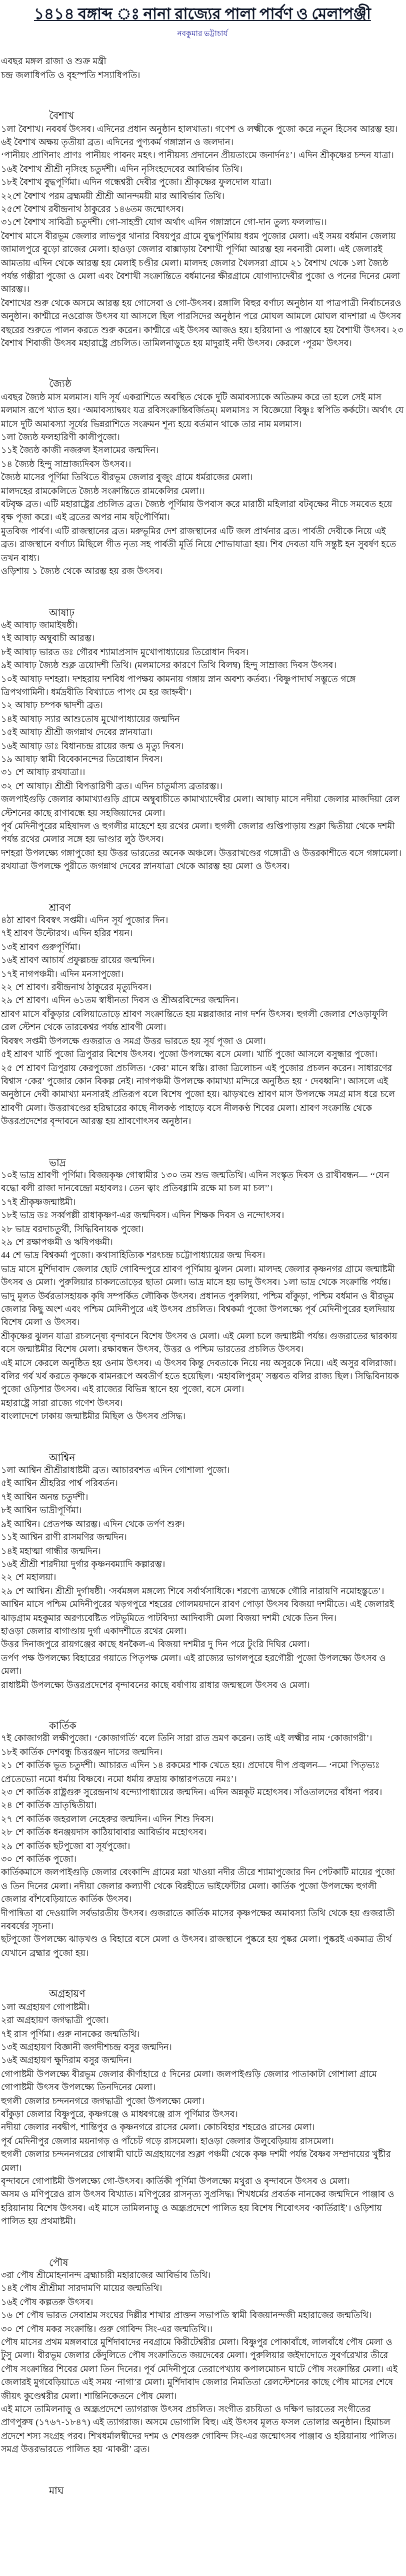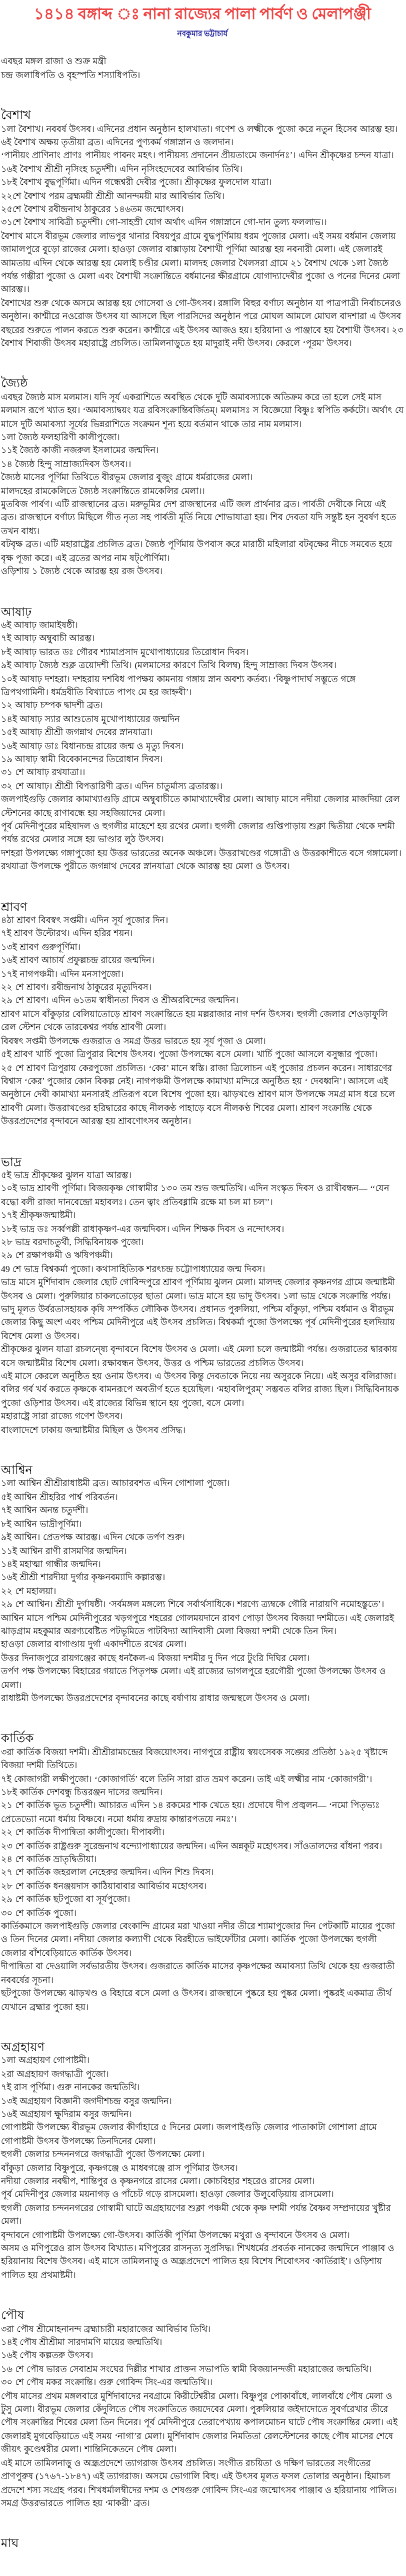--- a/index.html
+++ b/index.html
@@ -21,45 +21,46 @@
   .page-title {
     text-align: center;
     font-size: 15.5px;
     line-height: 18.5px;
     font-weight: bold;
     margin: 2.1px 0 3.1px 0;
   }
   .author {
     text-align: center;
     font-size: 7.7px;
-    font-weight: bold;
+    font-weight: normal;
     margin: 0 0 15.5px 0;
   }
   .doc-body .text-line {
     font-size: 8.8px;
     line-height: 13.4px;
     margin: 0;
     text-align: left;
     word-spacing: 0.5px;
   }
   .doc-body .month-header {
-    font-size: 12px;
+    font-size: 10px;
     line-height: 13.4px;
     font-weight: normal;
     margin: 0;
+    padding-left: 48px;
   }
   .doc-body .gap {
     height: 27px;
   }
 </style>
 </head>
 <body style="background: rgb(255, 255, 255);">
 
 <div class="page">
-  <div class="page-title" style="color: #ef4444;">১৪১৪ বঙ্গাব্দ ঃ নানা রাজ্যের পালা পার্বণ ও মেলাপঞ্জী</div>
+  <div class="page-title" style="color: #0f172a; text-decoration: underline;">১৪১৪ বঙ্গাব্দ ঃ নানা রাজ্যের পালা পার্বণ ও মেলাপঞ্জী</div>
   <div class="author" style="color: rgb(34, 34, 158);">নবকুমার ভট্টাচার্য</div>
   <div class="doc-body">
       <div class="text-line">এবছর মঙ্গল রাজা ও শুক্র মন্ত্রী</div>
       <div class="text-line">চন্দ্র জলাধিপতি ও বৃহস্পতি শস্যাধিপতি।</div>
       <div class="gap"></div>
       <div class="month-header">বৈশাখ</div>
       <div class="text-line">১লা বৈশাখ। নববর্ষ উৎসব। এদিনের প্রধান অনুষ্ঠান হালখাতা। গণেশ ও লক্ষ্মীকে পুজো করে নতুন হিসেব আরম্ভ হয়।</div>
       <div class="text-line">৬ই বৈশাখ অক্ষয় তৃতীয়া ব্রত। এদিনের পুণ্যকর্ম গঙ্গাস্নান ও জলদান।</div>
       <div class="text-line">‘পানীয়ং প্রাণিনাং প্রাণঃ পানীয়ং পাবনং মহৎ। পানীয়স্য প্রদানেন প্রীয়তাংমে জনার্দনঃ’। এদিন শ্রীকৃষ্ণের চন্দন যাত্রা।</div>
       <div class="text-line">১৬ই বৈশাখ শ্রীশ্রী নৃসিংহ চতুর্দশী। এদিন নৃসিংহদেবের আবির্ভাব তিথি।</div>
@@ -70,22 +71,22 @@
       <div class="text-line">বৈশাখ মাসে বীরভূম জেলার লাভপুর থানার বিষয়পুর গ্রামে বুদ্ধপূর্ণিমায় ধরম পুজোর মেলা। এই সময় বর্ধমান জেলায় জামালপুরে বুড়ো রাজের মেলা। হাওড়া জেলার বাক্সাড়ায় বৈশাখী পূর্ণিমা আরম্ভ হয় নবনারী মেলা। এই জেলারই আমতায় এদিন থেকে আরম্ভ হয় মেলাই চণ্ডীর মেলা। মালদহ জেলার খৈলসরা গ্রামে ২১ বৈশাখ থেকে ১লা জ্যৈষ্ঠ পর্যন্ত গম্ভীরা পুজো ও মেলা এবং বৈশাখী সংক্রান্তিতে বর্ধমানের ক্ষীরগ্রামে যোগাদ্যাদেবীর পুজো ও পনের দিনের মেলা আরম্ভ।।</div>
       <div class="text-line">বৈশাখের শুরু থেকে অসমে আরম্ভ হয় গোসেবা ও গো-উৎসব। রঙ্গালি বিহুর বর্ণাঢ্য অনুষ্ঠান যা পাত্রপাত্রী নির্বাচনেরও অনুষ্ঠান। কাশ্মীরে নওরোজ উৎসব যা আসলে ছিল পারসিদের অনুষ্ঠান পরে মোঘল আমলে মোঘল বাদশারা এ উৎসব বছরের শুরুতে পালন করতে শুরু করেন। কাশ্মীরে এই উৎসব আজও হয়। হরিয়ানা ও পাঞ্জাবে হয় বৈশাখী উৎসব। ২৩ বৈশাখ শিবাজী উৎসব মহারাষ্ট্রে প্রচলিত। তামিলনাড়ুতে হয় মাদুরাই নদী উৎসব। কেরলে ‘পূরম’ উৎসব।</div>
       <div class="gap"></div>
       <div class="month-header">জ্যৈষ্ঠ</div>
       <div class="text-line">এবছর জ্যৈষ্ঠ মাস মলমাস। যদি সূর্য একরাশিতে অবস্থিত থেকে দুটি অমাবস্যাকে অতিক্রম করে তা হলে সেই মাস মলমাস রূপে খ্যাত হয়। ‘অমাবস্যাদ্বয়ং যত্র রবিসংক্রান্তিবর্জিতম্। মলমাসঃ স বিজ্ঞেয়ো বিষ্ণুঃ স্বপিতি কর্কটো। অর্থাৎ যে মাসে দুটি অমাবস্যা সূর্যের ভিন্নরাশিতে সংক্রমন শূন্য হয়ে বর্তমান থাকে তার নাম মলমাস।</div>
       <div class="text-line">১লা জ্যৈষ্ঠ ফলহারিণী কালীপুজো।</div>
       <div class="text-line">১১ই জ্যৈষ্ঠ কাজী নজরুল ইসলামের জন্মদিন।</div>
       <div class="text-line">১৪ জ্যৈষ্ঠ হিন্দু সাম্রাজ্যদিবস উৎসব।।</div>
       <div class="text-line">জ্যৈষ্ঠ মাসের পূর্ণিমা তিথিতে বীরভূম জেলার বুজুং গ্রামে ধর্মরাজের মেলা।</div>
       <div class="text-line">মালদহের রামকেলিতে জ্যৈষ্ঠ সংক্রান্তিতে রামকেলির মেলা।।</div>
+      <div class="text-line">বটবৃক্ষ ব্রত। এটি মহারাষ্ট্রের প্রচলিত ব্রত। জ্যৈষ্ঠ পূর্ণিমায় উপবাস করে মারাঠী মহিলারা বটবৃক্ষের নীচে সমবেত হয়ে বৃক্ষ পূজা করে। এই ব্রতের অপর নাম ষট্‌পৌর্ণিমা।</div>
       <div class="text-line">মুতবিজ পার্বণ। এটি রাজস্থানের ব্রত। মরুভূমির দেশ রাজস্থানের এটি জল প্রার্থনার ব্রত। পার্বতী দেবীকে নিয়ে এই ব্রত। রাজস্থানে বর্ণাঢ্য মিছিলে গীত নৃত্য সহ পার্বতী মূর্তি নিয়ে শোভাযাত্রা হয়। শিব দেবতা যদি সন্তুষ্ট হন সুবর্ষণ হতে তখন বাধ্য।</div>
-      <div class="text-line">বটবৃক্ষ ব্রত। এটি মহারাষ্ট্রের প্রচলিত ব্রত। জ্যৈষ্ঠ পূর্ণিমায় উপবাস করে মারাঠী মহিলারা বটবৃক্ষের নীচে সমবেত হয়ে বৃক্ষ পূজা করে। এই ব্রতের অপর নাম ষট্‌পৌর্ণিমা।</div>
       <div class="text-line">ওড়িশায় ১ জ্যৈষ্ঠ থেকে আরম্ভ হয় রজ উৎসব।</div>
       <div class="gap"></div>
       <div class="month-header">আষাঢ়</div>
       <div class="text-line">৬ই আষাঢ় জামাইষষ্ঠী।</div>
       <div class="text-line">৭ই আষাঢ় অম্বুবাচী আরম্ভ।</div>
       <div class="text-line">৮ই আষাঢ় ভারত ডঃ গৌরব শ্যামাপ্রসাদ মুখোপাধ্যায়ের তিরোধান দিবস।</div>
       <div class="text-line">৯ই আষাঢ় জ্যৈষ্ঠ শুক্ল ত্রয়োদশী তিথি। (মলমাসের কারণে তিথি বিলম্ব) হিন্দু সাম্রাজ্য দিবস উৎসব।</div>
       <div class="text-line">১০ই আষাঢ় দশহরা। দশহরায় দশবিধ পাপক্ষয় কামনায় গঙ্গায় স্নান অবশ্য কর্তব্য। ‘বিষ্ণুপাদার্ঘ সম্ভূতে গঙ্গে ত্রিপথগামিনী। ধর্মদ্রবীতি বিখ্যাতে পাপং মে হর জাহ্নবী’।</div>
       <div class="text-line">১২ আষাঢ় চম্পক দ্বাদশী ব্রত।</div>
       <div class="text-line">১৪ই আষাঢ় স্যার আশুতোষ মুখোপাধ্যায়ের জন্মদিন</div>
@@ -106,27 +107,26 @@
       <div class="text-line">১৬ই শ্রাবণ আচার্য প্রফুল্লচন্দ্র রায়ের জন্মদিন।</div>
       <div class="text-line">১৭ই নাগপঞ্চমী। এদিন মনসাপুজো।</div>
       <div class="text-line">২২ শে শ্রাবণ। রবীন্দ্রনাথ ঠাকুরের মৃত্যুদিবস।</div>
       <div class="text-line">২৯ শে শ্রাবণ। এদিন ৬১তম স্বাধীনতা দিবস ও শ্রীঅরবিন্দের জন্মদিন।</div>
       <div class="text-line">শ্রাবণ মাসে বাঁকুড়ার বেলিয়াতোড়ে শ্রাবণ সংক্রান্তিতে হয় মল্লরাজার নাগ দর্শন উৎসব। হুগলী জেলার শেওড়াফুলি রেল স্টেশন থেকে তারকেশ্বর পর্যন্ত শ্রাবণী মেলা।</div>
       <div class="text-line">বিবস্বৎ সপ্তমী উপলক্ষে গুজরাত ও সমগ্র উত্তর ভারতে হয় সূর্য পূজা ও মেলা।</div>
       <div class="text-line">৫ই শ্রাবণ খার্চি পুজো ত্রিপুরার বিশেষ উৎসব। পুজো উপলক্ষ্যে বসে মেলা। খার্চি পুজো আসলে বসুন্ধার পুজো।</div>
       <div class="text-line">২৫ শে শ্রাবণ ত্রিপুরায় কেরপুজো প্রচলিত। ‘কের’ মানে স্বস্তি। রাজা ত্রিলোচন এই পুজোর প্রচলন করেন। সাধারণের বিশ্বাস ‘কের’ পুজোর কোন বিকল্প নেই। নাগপঞ্চমী উপলক্ষে কামাখ্যা মন্দিরে অনুষ্ঠিত হয় ‘ দেবধ্বনি’। আসলে এই অনুষ্ঠানে দেবী কামাখ্যা মনসারই প্রতিরূপ বলে বিশেষ পুজো হয়। ঝাড়খণ্ডে শ্রাবণ মাস উপলক্ষে সমগ্র মাস ধরে চলে শ্রাবণী মেলা। উত্তরাখণ্ডের হরিদ্বারের কাছে নীলকণ্ঠ পাহাড়ে বসে নীলকণ্ঠ শিবের মেলা। শ্রাবণ সংক্রান্তি থেকে উত্তরপ্রদেশের বৃন্দাবনে আরম্ভ হয় শ্রাবণোৎসব অনুষ্ঠান।</div>
       <div class="gap"></div>
       <div class="month-header">ভাদ্র</div>
-      <div class="text-line">৫ই ভাদ্র শ্রীকৃষ্ণের ঝুলন যাত্রা আরম্ভ।</div>
       <div class="text-line">১০ই ভাদ্র শ্রাবণী পূর্ণিমা। বিজয়কৃষ্ণ গোস্বামীর ১৩০ তম শুভ জন্মতিথি। এদিন সংস্কৃত দিবস ও রাখীবন্ধন— ‘‘যেন বদ্ধো বলী রাজা দানবেন্দ্রো মহাবলঃ। তেন ত্বাং প্রতিবধ্নামি রক্ষে মা চল মা চল’’।</div>
       <div class="text-line">১৭ই শ্রীকৃষ্ণজন্মাষ্টমী।</div>
       <div class="text-line">১৮ই ভাদ্র ডঃ সর্ব্বপল্লী রাধাকৃষ্ণণ-এর জন্মদিবস। এদিন শিক্ষক দিবস ও নন্দোৎসব।</div>
       <div class="text-line">২৮ ভাদ্র বরদাচতুর্থী, সিদ্ধিবিনায়ক পুজো।</div>
       <div class="text-line">২৯ শে রক্ষাপঞ্চমী ও ঋষিপঞ্চমী।</div>
-      <div class="text-line">49 শে ভাদ্র বিশ্বকর্মা পুজো। কথাসাহিত্যিক শরৎচন্দ্র চট্টোপাধ্যায়ের জন্ম দিবস।</div>
+      <div class="text-line">44 শে ভাদ্র বিশ্বকর্মা পুজো। কথাসাহিত্যিক শরৎচন্দ্র চট্টোপাধ্যায়ের জন্ম দিবস।</div>
       <div class="text-line">ভাদ্র মাসে মুর্শিদাবাদ জেলার ছোট গোবিন্দপুরে শ্রাবণ পূর্ণিমায় ঝুলন মেলা। মালদহ জেলার কৃষ্ণনগর গ্রামে জন্মাষ্টমী উৎসব ও মেলা। পুরুলিয়ার চাকলতোড়ের ছাতা মেলা। ভাদ্র মাসে হয় ভাদু উৎসব। ১লা ভাদ্র থেকে সংক্রান্তি পর্যন্ত। ভাদু মূলত উর্বরতাসহায়ক কৃষি সম্পর্কিত লৌকিক উৎসব। প্রধানত পুরুলিয়া, পশ্চিম বাঁকুড়া, পশ্চিম বর্ধমান ও বীরভূম জেলার কিছু অংশ এবং পশ্চিম মেদিনীপুরে এই উৎসব প্রচলিত। বিশ্বকর্মা পুজো উপলক্ষ্যে পূর্ব মেদিনীপুরের হলদিয়ায় বিশেষ মেলা ও উৎসব।</div>
       <div class="text-line">শ্রীকৃষ্ণের ঝুলন যাত্রা রচলন্ষ্যে বৃন্দাবনে বিশেষ উৎসব ও মেলা। এই মেলা চলে জন্মাষ্টমী পর্যন্ত। গুজরাতের দ্বারকায় বসে জন্মাষ্টমীর বিশেষ মেলা। রক্ষাবন্ধন উৎসব, উত্তর ও পশ্চিম ভারতের প্রচলিত উৎসব।</div>
       <div class="text-line">এই মাসে কেরলে অনুষ্ঠিত হয় ওনাম উৎসব। এ উৎসব কিন্তু দেবতাকে নিয়ে নয় অসুরকে নিয়ে। এই অসুর বলিরাজা। বলির গর্ব খর্ব করতে কৃষ্ণকে বামনরূপে অবতীর্ণ হতে হয়েছিল। ‘মহাবলিপুরম্’ সম্ভবত বলির রাজ্য ছিল। সিদ্ধিবিনায়ক পুজো ওড়িশার উৎসব। এই রাজ্যের বিভিন্ন স্থানে হয় পুজো, বসে মেলা।</div>
       <div class="text-line">মহারাষ্ট্রে সারা রাজ্যে গণেশ উৎসব।</div>
       <div class="text-line">বাংলাদেশে ঢাকায় জন্মাষ্টমীর মিছিল ও উৎসব প্রসিদ্ধ।</div>
       <div class="gap"></div>
       <div class="month-header">আশ্বিন</div>
       <div class="text-line">১লা আশ্বিন শ্রীশ্রীরাধাষ্টমী ব্রত। আচারবশত এদিন গোশালা পুজো।</div>
       <div class="text-line">৫ই আশ্বিন শ্রীহরির পার্শ্ব পরিবর্তন।</div>
       <div class="text-line">৭ই আশ্বিন অনন্ত চতুর্দশী।</div>
@@ -137,25 +137,23 @@
       <div class="text-line">১৬ই শ্রীশ্রী শারদীয়া দুর্গার কৃষ্ণনবম্যাদি কল্পারম্ভ।</div>
       <div class="text-line">২২ শে মহালয়া।</div>
       <div class="text-line">২৯ শে আশ্বিন। শ্রীশ্রী দুর্গাষষ্ঠী। ‘সর্বমঙ্গল মঙ্গল্যে শিবে সর্বার্থসাধিকে। শরণ্যে ত্র্যম্বকে গৌরি নারায়ণি নমোহস্তুতে’।</div>
       <div class="text-line">আশ্বিন মাসে পশ্চিম মেদিনীপুরের খড়গপুরে শহরের গোলময়দানে রাবণ পোড়া উৎসব বিজয়া দশমীতে। এই জেলারই ঝাড়গ্রাম মহকুমার অরণ্যবেষ্টিত পটভূমিতে পাটবিদ্যা আদিবাসী মেলা বিজয়া দশমী থেকে তিন দিন।</div>
       <div class="text-line">হাওড়া জেলার বাগাণ্ডায় দুর্গা একাদশীতে রথের মেলা।</div>
       <div class="text-line">উত্তর দিনাজপুরে রায়গঞ্জের কাছে ধনকৈল-এ বিজয়া দশমীর দু দিন পরে টুংরি দিঘির মেলা।</div>
       <div class="text-line">তর্পণ পক্ষ উপলক্ষ্যে বিহারের গয়াতে পিতৃপক্ষ মেলা। এই রাজ্যের ভাগলপুরে হরগৌরী পুজো উপলক্ষ্যে উৎসব ও মেলা।</div>
       <div class="text-line">রাধাষ্টমী উপলক্ষ্যে উত্তরপ্রদেশের বৃন্দাবনের কাছে বর্ষাণায় রাধার জন্মস্থলে উৎসব ও মেলা।</div>
       <div class="gap"></div>
       <div class="month-header">কার্তিক</div>
-      <div class="text-line">৩রা কার্তিক বিজয়া দশমী। শ্রীশ্রীরামচন্দ্রের বিজয়োৎসব। নাগপুরে রাষ্ট্রীয় স্বয়ংসেবক সঙ্ঘের প্রতিষ্ঠা ১৯২৫ খৃষ্টাব্দে বিজয়া দশমী তিথিতে।</div>
       <div class="text-line">৭ই কোজাগরী লক্ষীপুজো। ‘কোজাগর্তি’ বলে তিনি সারা রাত ভ্রমণ করেন। তাই এই লক্ষ্মীর নাম ‘কোজাগরী’।</div>
       <div class="text-line">১৮ই কার্তিক দেশবন্ধু চিত্তরঞ্জন দাসের জন্মদিন।</div>
       <div class="text-line">২১ শে কার্তিক ভূত চতুর্দশী। আচারত এদিন ১৪ রকমের শাক খেতে হয়। প্রদোষে দীপ প্রজ্বলন— ‘নমো পিতৃভ্যঃ প্রেতেভ্যো নমো ধর্মায় বিষ্ণবে। নমো ধর্মায় রুদ্রায় কান্তারপতয়ে নমঃ’।</div>
-      <div class="text-line">২২ শে কার্তিক দীপান্বিতা কালীপুজো। দীপাবলী।</div>
       <div class="text-line">২৩ শে কার্তিক রাষ্ট্রগুরু সুরেন্দ্রনাথ বন্দ্যোপাধ্যায়ের জন্মদিন। এদিন অন্নকূট মহোৎসব। সাঁওতালদের বাঁধনা পরব।</div>
       <div class="text-line">২৪ শে কার্তিক ভ্রাতৃদ্বিতীয়া।</div>
       <div class="text-line">২৭ শে কার্তিক জহরলাল নেহেরুর জন্মদিন। এদিন শিশু দিবস।</div>
       <div class="text-line">২৮ শে কার্তিক ধনঞ্জয়দাস কাঠিয়াবাবার আবির্ভাব মহোৎসব।</div>
       <div class="text-line">২৯ শে কার্তিক ছটপুজো বা সূর্যপুজো।</div>
       <div class="text-line">৩০ শে কার্তিক পুজো।</div>
       <div class="text-line">কার্তিকমাসে জলপাইগুড়ি জেলার বেংকান্দি গ্রামের মরা খাওয়া নদীর তীরে শ্যামাপুজোর দিন পেটকাটি মায়ের পুজো ও তিন দিনের মেলা। নদীয়া জেলার কল্যাণী থেকে বিরহীতে ভাইফোঁটার মেলা। কার্তিক পুজো উপলক্ষ্যে হুগলী জেলার বাঁশবেড়িয়াতে কার্তিক উৎসব।</div>
       <div class="text-line">দীপান্বিতা বা দেওয়ালি সর্বভারতীয় উৎসব। গুজরাতে কার্তিক মাসের কৃষ্ণপক্ষের অমাবস্যা তিথি থেকে হয় গুজরাতী নববর্ষের সূচনা।</div>
       <div class="text-line">ছটপুজো উপলক্ষ্যে ঝাড়খণ্ড ও বিহারে বসে মেলা ও উৎসব। রাজস্থানে পুষ্করে হয় পুষ্কর মেলা। পুষ্করই একমাত্র তীর্থ যেখানে ব্রহ্মার পুজো হয়।</div>
       <div class="gap"></div>

